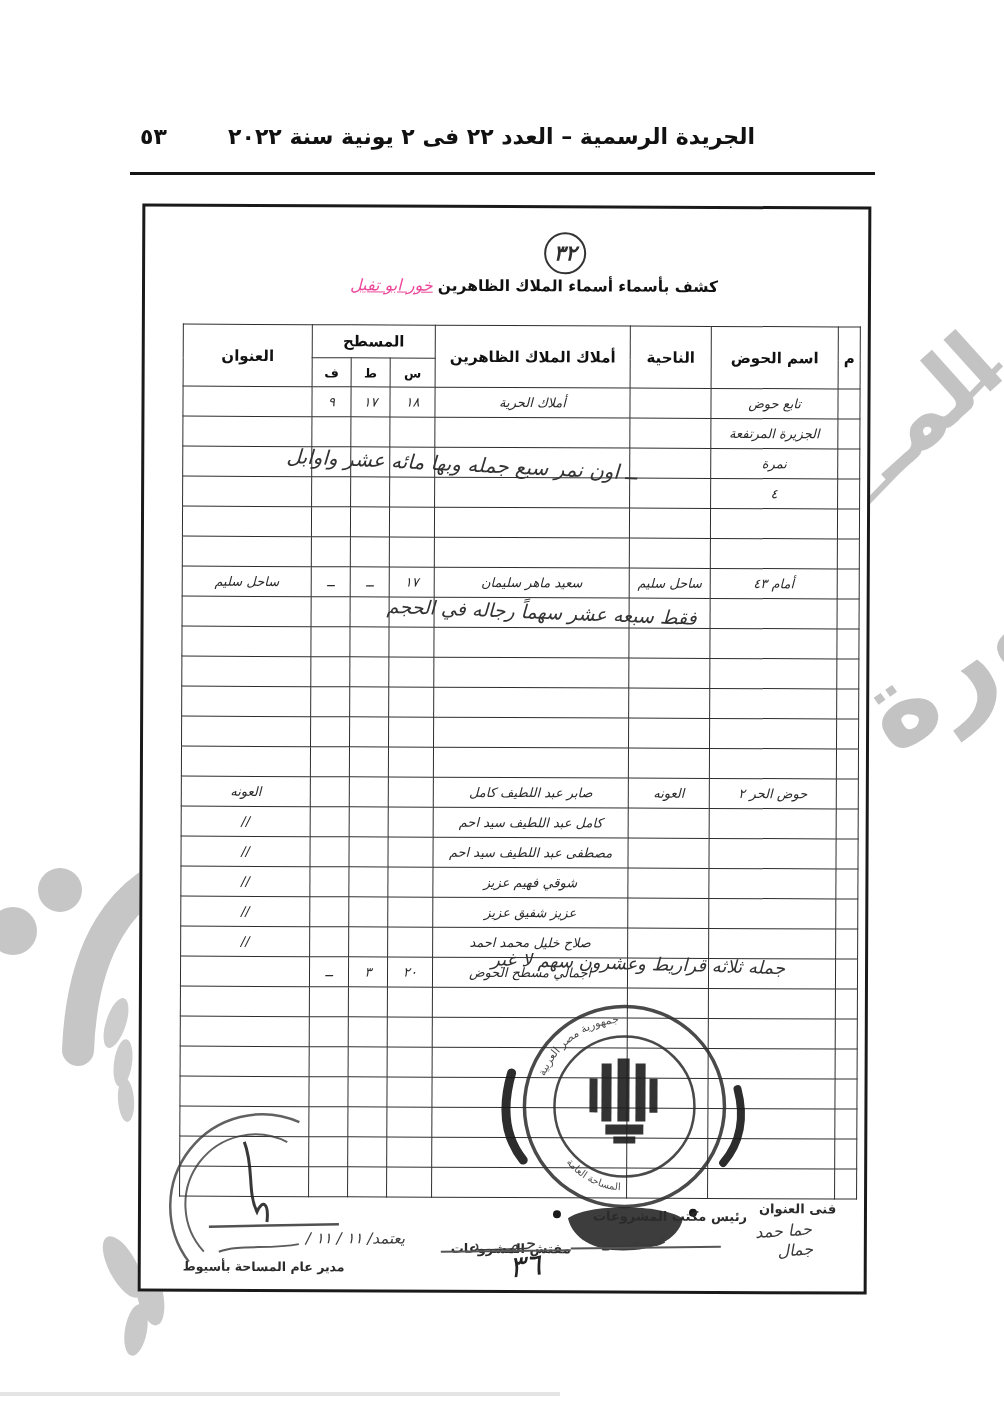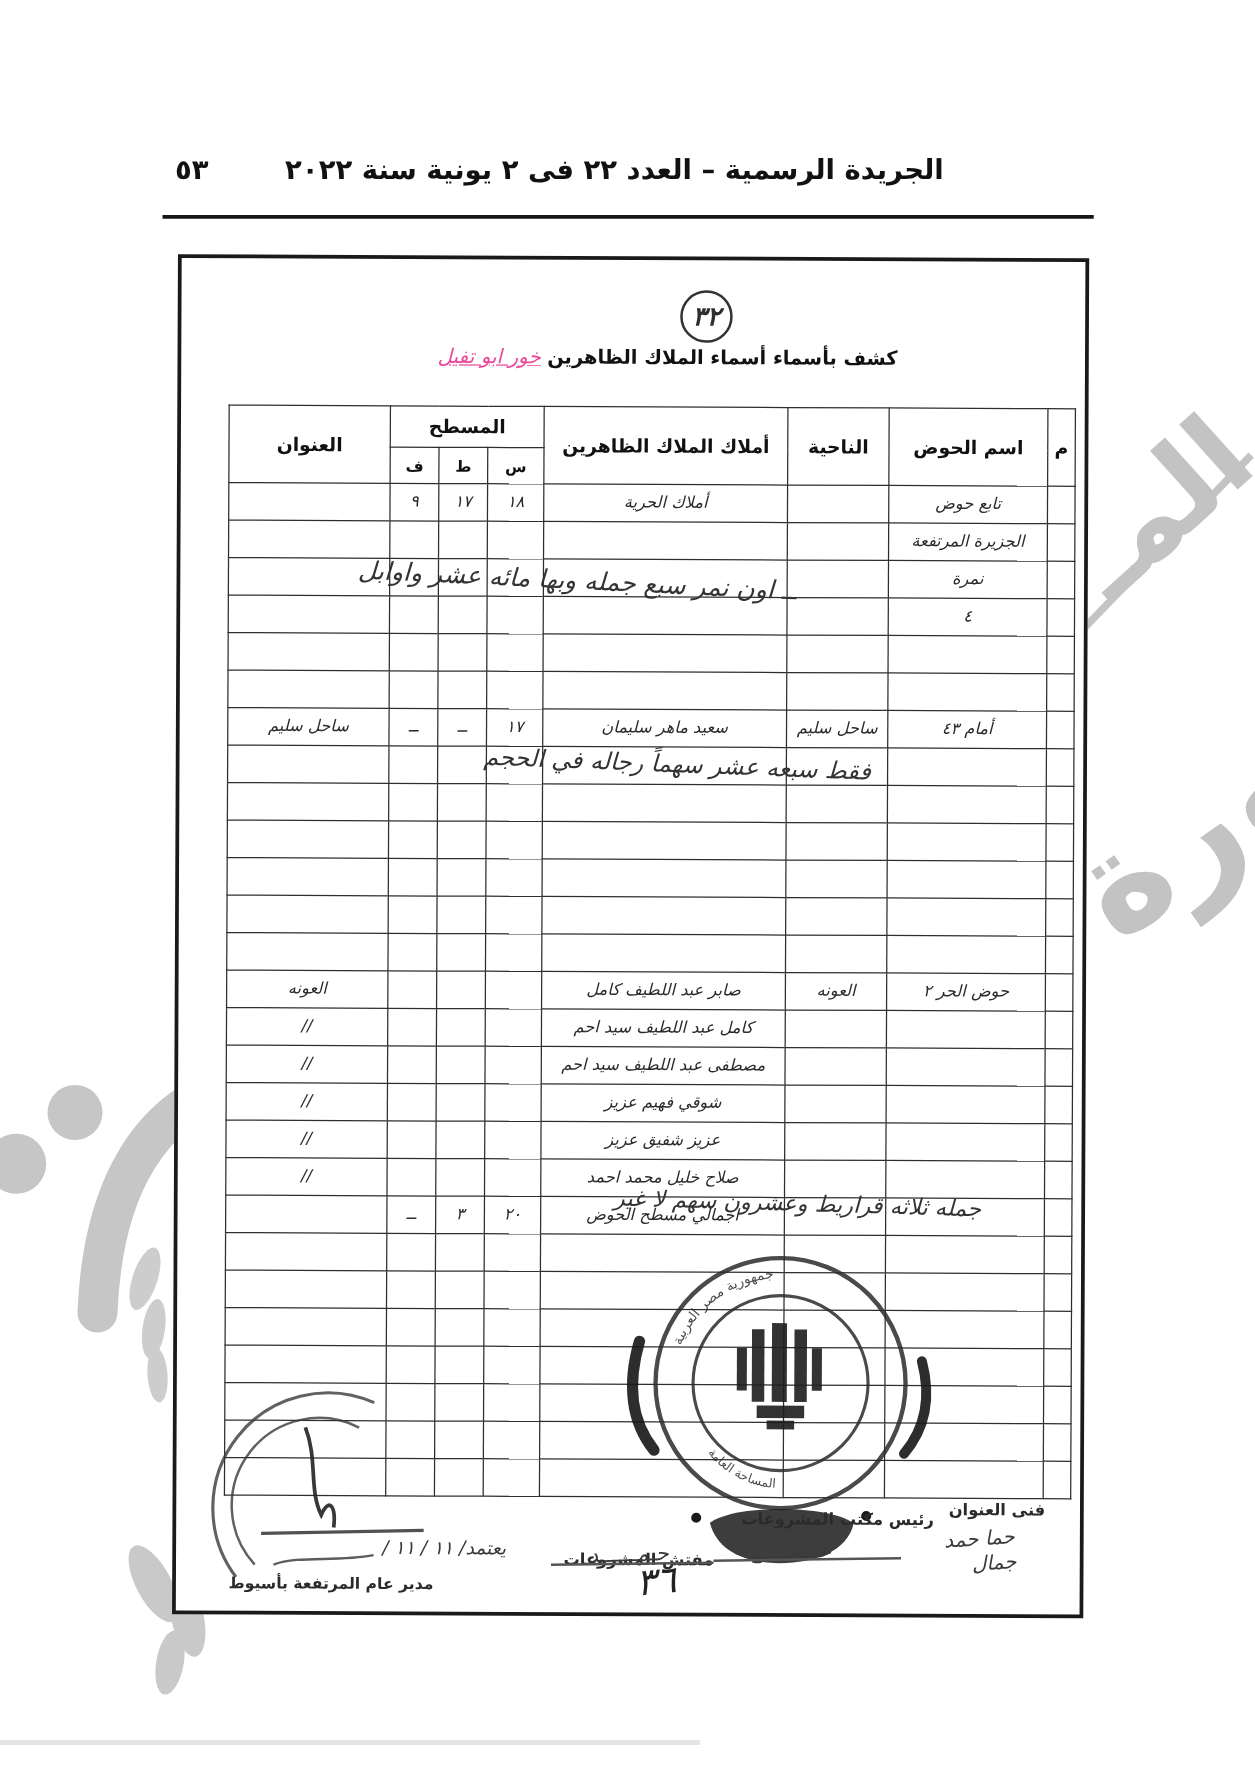--- a/index.html
+++ b/index.html
@@ -468,16 +468,16 @@
 
   <div class="footer-lbl f-head">رئيس مكتب المشروعات</div>
   <div class="footer-sig s-head">عـــمــــے</div>
   <div class="sig-line sl-head"></div>
 
   <div class="footer-lbl f-insp">مفتش المشروعات</div>
   <div class="footer-sig s-insp">حـمــــــد</div>
   <div class="sig-line sl-insp"></div>
 
   <div class="footer-sig s-appr">يعتمد/ ١١ / ١١ /</div>
-  <div class="footer-lbl f-dir">مدير عام المرتفعة بأسيوط</div>
+  <div class="footer-lbl f-dir">مدير عام المساحة بأسيوط</div>
 
   <div class="sheet-no">٣٦</div>
 </div>
 
 </body></html>

